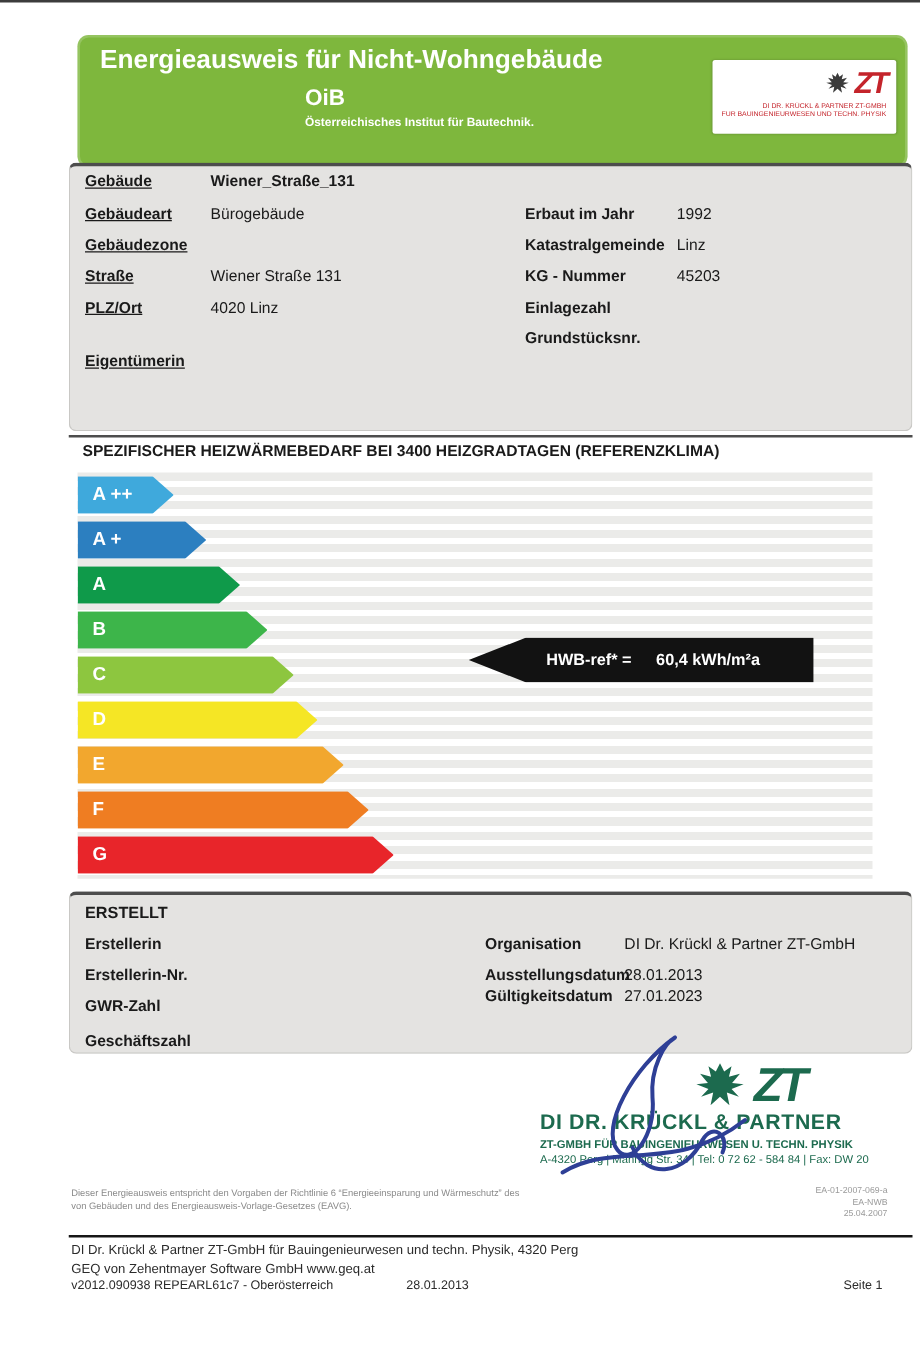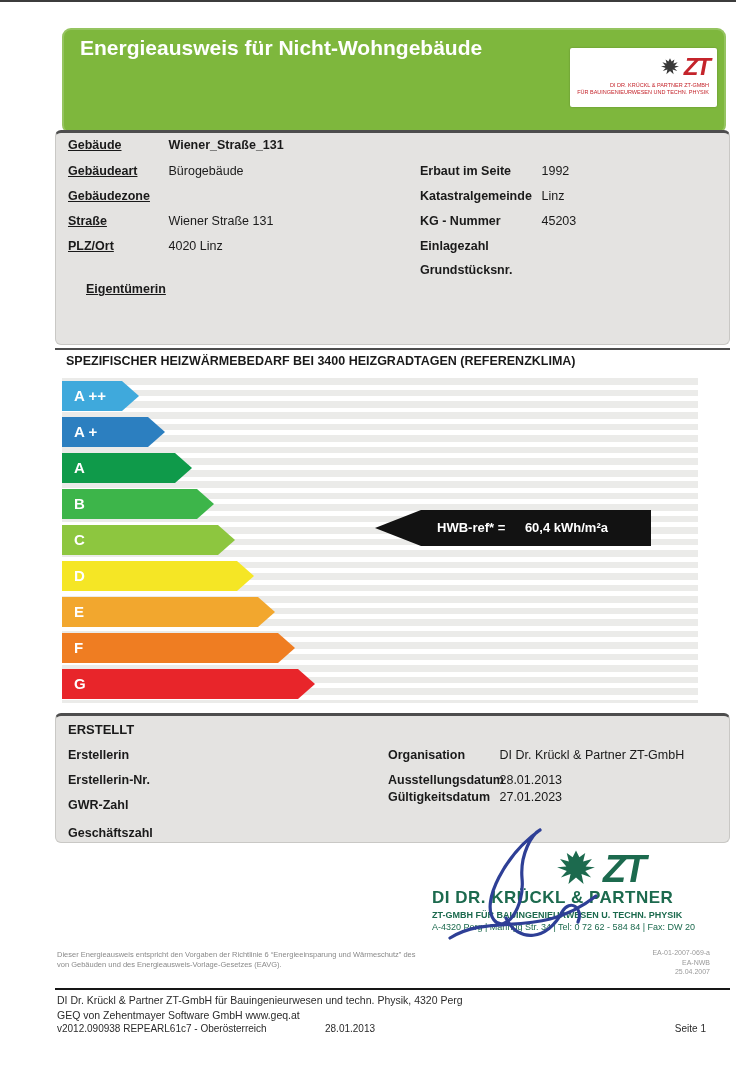--- a/index.html
+++ b/index.html
@@ -67,20 +67,24 @@
   .f3p{position:absolute;right:30px;top:1023px;font-size:10px;color:#2b2b2b;}
 </style>
 </head>
 <body>
 
 <div class="page">
   <div class="topline"></div>
 
   <div class="header">
     <div class="title">Energieausweis für Nicht-Wohngebäude</div>
+    <div class="oib">
+      <div class="abbr">OiB</div>
+      <div class="name">Österreichisches Institut für Bautechnik.</div>
+    </div>
     <div class="logobox">
       <div class="zt-row">
         <svg width="20" height="22" viewBox="0 0 100 100">
           <path fill="#3a3a3a" d="M50,6 L58,22 L72,12 L67,32 L88,26 L73,44 L95,46 L72,55 L86,70 L63,62 L68,86 L50,70 L32,86 L37,62 L14,70 L28,55 L5,46 L27,44 L12,26 L33,32 L28,12 L42,22 Z"></path>
         </svg>
         <span class="zt-letters">ZT</span>
       </div>
       <div class="small-red">DI DR. KRÜCKL &amp; PARTNER ZT-GMBH</div>
       <div class="small-red">FÜR BAUINGENIEURWESEN UND TECHN. PHYSIK</div>
     </div>
@@ -100,26 +104,26 @@
     <span class="val"></span>
   </div>
   <div class="row w97" style="left:68px;top:214px;">
     <span class="lbl">Straße</span>
     <span class="val">Wiener Straße 131</span>
   </div>
   <div class="row w97" style="left:68px;top:239px;">
     <span class="lbl">PLZ/Ort</span>
     <span class="val">4020 Linz</span>
   </div>
-  <div class="row w97" style="left:86px;top:282px;">
+  <div class="row w97" style="left:68px;top:282px;">
     <span class="lbl">Eigentümerin</span>
     <span class="val"></span>
   </div>
   <div class="row w118" style="left:420px;top:164px;">
-    <span class="lbl">Erbaut im Seite</span>
+    <span class="lbl">Erbaut im Jahr</span>
     <span class="val">1992</span>
   </div>
   <div class="row w118" style="left:420px;top:189px;">
     <span class="lbl">Katastralgemeinde</span>
     <span class="val">Linz</span>
   </div>
   <div class="row w118" style="left:420px;top:214px;">
     <span class="lbl">KG - Nummer</span>
     <span class="val">45203</span>
   </div>

